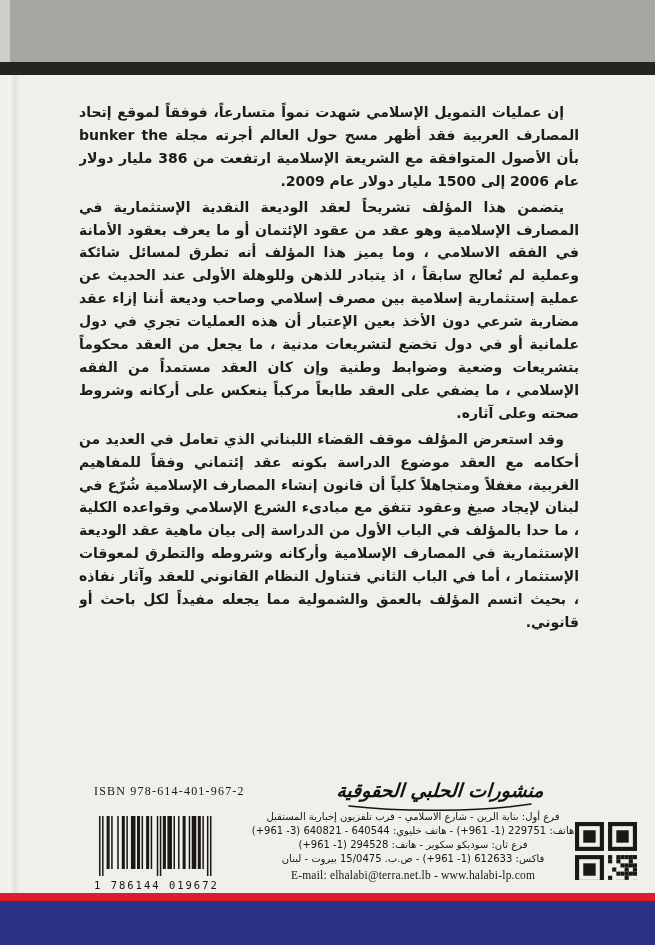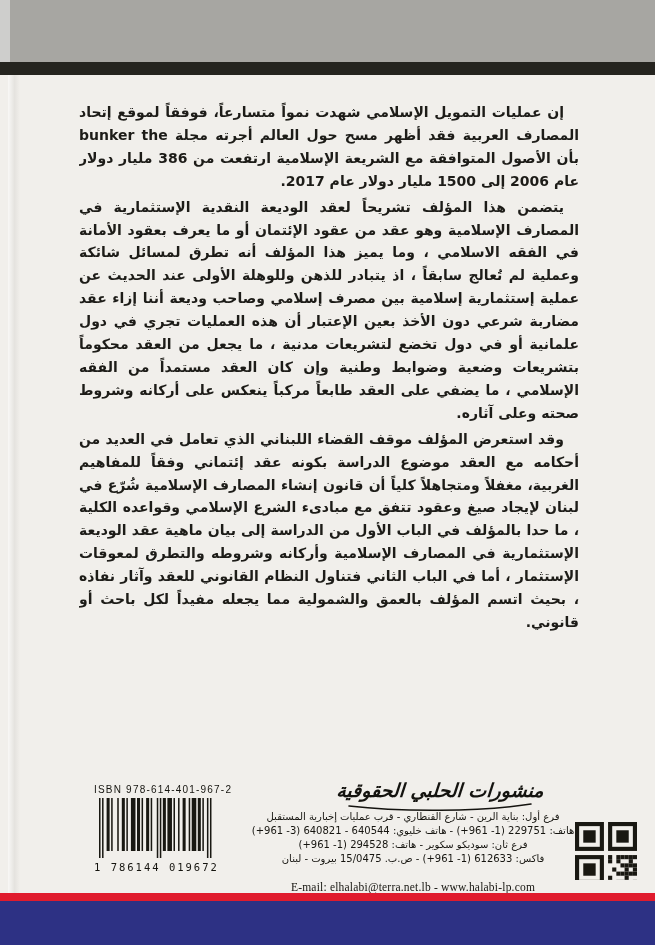--- a/index.html
+++ b/index.html
@@ -28,54 +28,54 @@
     direction:rtl;color:#14130f;
     font-style:italic;font-weight:bold;font-size:19px;line-height:22px;
     transform:skewX(-4deg);
   }
   .logo-swash{position:absolute;top:801px;left:345px;width:190px;height:12px;}
   
   .address{
     position:absolute;top:810px;left:248px;width:330px;text-align:center;direction:rtl;
     color:#15140f;font-size:10px;line-height:14px;font-weight:500;
   }
-  .address .email{direction:ltr;font-family:"Liberation Serif", serif;font-size:11.5px;letter-spacing:.2px;margin-top:14px;}
+  .address .email{direction:ltr;font-family:"Liberation Serif", serif;font-size:11.5px;letter-spacing:.2px;margin-top:2px;}
   
   .barcode{position:absolute;top:784px;left:94px;width:120px;text-align:center;color:#15140f;}
-  .isbn-label{font-family:Liberation Sans, sans-serif;font-size:10px;letter-spacing:1.2px;white-space:nowrap;margin-bottom:3px;}
+  .isbn-label{font-family:Liberation Serif, serif;font-size:12px;letter-spacing:1.2px;white-space:nowrap;margin-bottom:17px;}
   .barcode svg{display:block;margin:0 auto;}
   .isbn-digits{font-family:"DejaVu Sans Mono", monospace;font-size:10.5px;letter-spacing:2px;white-space:nowrap;margin-top:-1px;}
   
   .qr{position:absolute;top:822px;left:575px;}
   
   .stripe-red{position:absolute;top:893px;left:0;width:655px;height:8px;background:#e01b2d;}
   .band-navy{position:absolute;top:901px;left:0;width:655px;height:44px;background:#2d3184;}
 </style>
 </head>
 <body>
 
 <div class="cover">
 
   <div class="band-gray"></div>
   <div class="band-black"></div>
   <div class="crease"></div>
 
   <div class="text-block" dir="rtl">
-    <p>إن عمليات التمويل الإسلامي شهدت نمواً متسارعاً، فوفقاً لموقع إتحاد المصارف العربية فقد أظهر مسح حول العالم أجرته مجلة bunker the بأن الأصول المتوافقة مع الشريعة الإسلامية ارتفعت من 386 مليار دولار عام 2006 إلى 1500 مليار دولار عام 2017.</p>
+    <p>إن عمليات التمويل الإسلامي شهدت نمواً متسارعاً، فوفقاً لموقع إتحاد المصارف العربية فقد أظهر مسح حول العالم أجرته مجلة bunker the بأن الأصول المتوافقة مع الشريعة الإسلامية ارتفعت من 386 مليار دولار عام 2006 إلى 1500 مليار دولار عام 2009.</p>
     <p>يتضمن هذا المؤلف تشريحاً لعقد الوديعة النقدية الإستثمارية في المصارف الإسلامية وهو عقد من عقود الإئتمان أو ما يعرف بعقود الأمانة في الفقه الاسلامي ، وما يميز هذا المؤلف أنه تطرق لمسائل شائكة وعملية لم تُعالج سابقاً ، اذ يتبادر للذهن وللوهلة الأولى عند الحديث عن عملية إستثمارية إسلامية بين مصرف إسلامي وصاحب وديعة أننا إزاء عقد مضاربة شرعي دون الأخذ بعين الإعتبار أن هذه العمليات تجري في دول علمانية أو في دول تخضع لتشريعات مدنية ، ما يجعل من العقد محكوماً بتشريعات وضعية وضوابط وطنية وإن كان العقد مستمداً من الفقه الإسلامي ، ما يضفي على العقد طابعاً مركباً ينعكس على أركانه وشروط صحته وعلى آثاره.</p>
     <p>وقد استعرض المؤلف موقف القضاء اللبناني الذي تعامل في العديد من أحكامه مع العقد موضوع الدراسة بكونه عقد إئتماني وفقاً للمفاهيم الغربية، مغفلاً ومتجاهلاً كلياً أن قانون إنشاء المصارف الإسلامية شُرّع في لبنان لإيجاد صيغ وعقود تتفق مع مبادىء الشرع الإسلامي وقواعده الكلية ، ما حدا بالمؤلف في الباب الأول من الدراسة إلى بيان ماهية عقد الوديعة الإستثمارية في المصارف الإسلامية وأركانه وشروطه والتطرق لمعوقات الإستثمار ، أما في الباب الثاني فتناول النظام القانوني للعقد وآثار نفاذه ، بحيث اتسم المؤلف بالعمق والشمولية مما يجعله مفيداً لكل باحث أو قانوني.</p>
   </div>
 
   <div class="publisher-logo">منشورات الحلبي الحقوقية</div>
   <svg class="logo-swash" viewBox="0 0 190 12">
     <path d="M4 5 C 55 11, 135 11, 186 3" fill="none" stroke="#14130f" stroke-width="1.6" stroke-linecap="round"></path>
   </svg>
 
   <div class="address" dir="rtl">
-    <div>فرع أول: بناية الرين - شارع القنطاري - قرب عمليات إخبارية المستقبل</div>
+    <div>فرع أول: بناية الرين - شارع الاسلامي - قرب تلفزيون إخبارية المستقبل</div>
     <div>هاتف: 229751 (1- 961+) - هاتف خليوي: 640544 - 640821 (3- 961+)</div>
     <div>فرع ثان: سوديكو سكوير - هاتف: 294528 (1- 961+)</div>
     <div>فاكس: 612633 (1- 961+) - ص.ب. 15/0475 بيروت - لبنان</div>
     <div class="email">E-mail: elhalabi@terra.net.lb - www.halabi-lp.com</div>
   </div>
 
   <div class="barcode">
     <div class="isbn-label">ISBN 978-614-401-967-2</div>
     <svg id="barcode-svg" width="118" height="64" viewBox="0 0 118 64">
         <rect x="4" y="0" width="1.52" height="60" fill="#191812"></rect>

